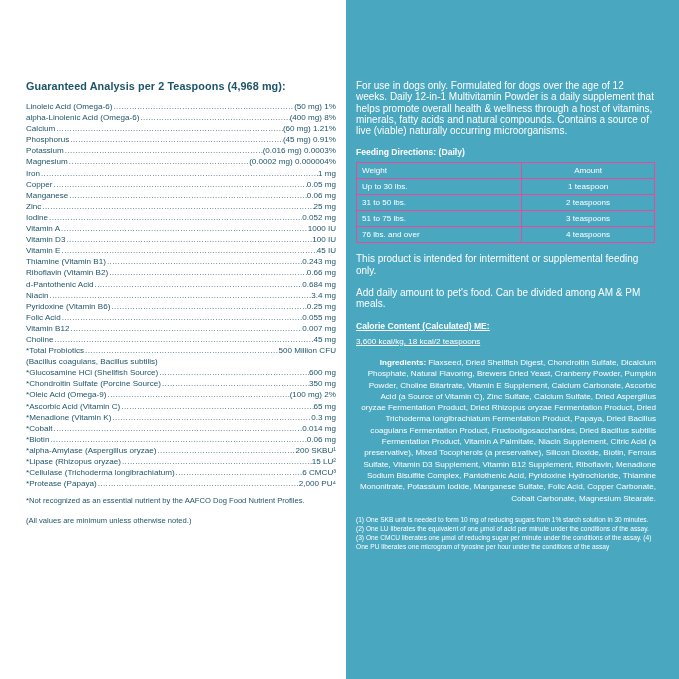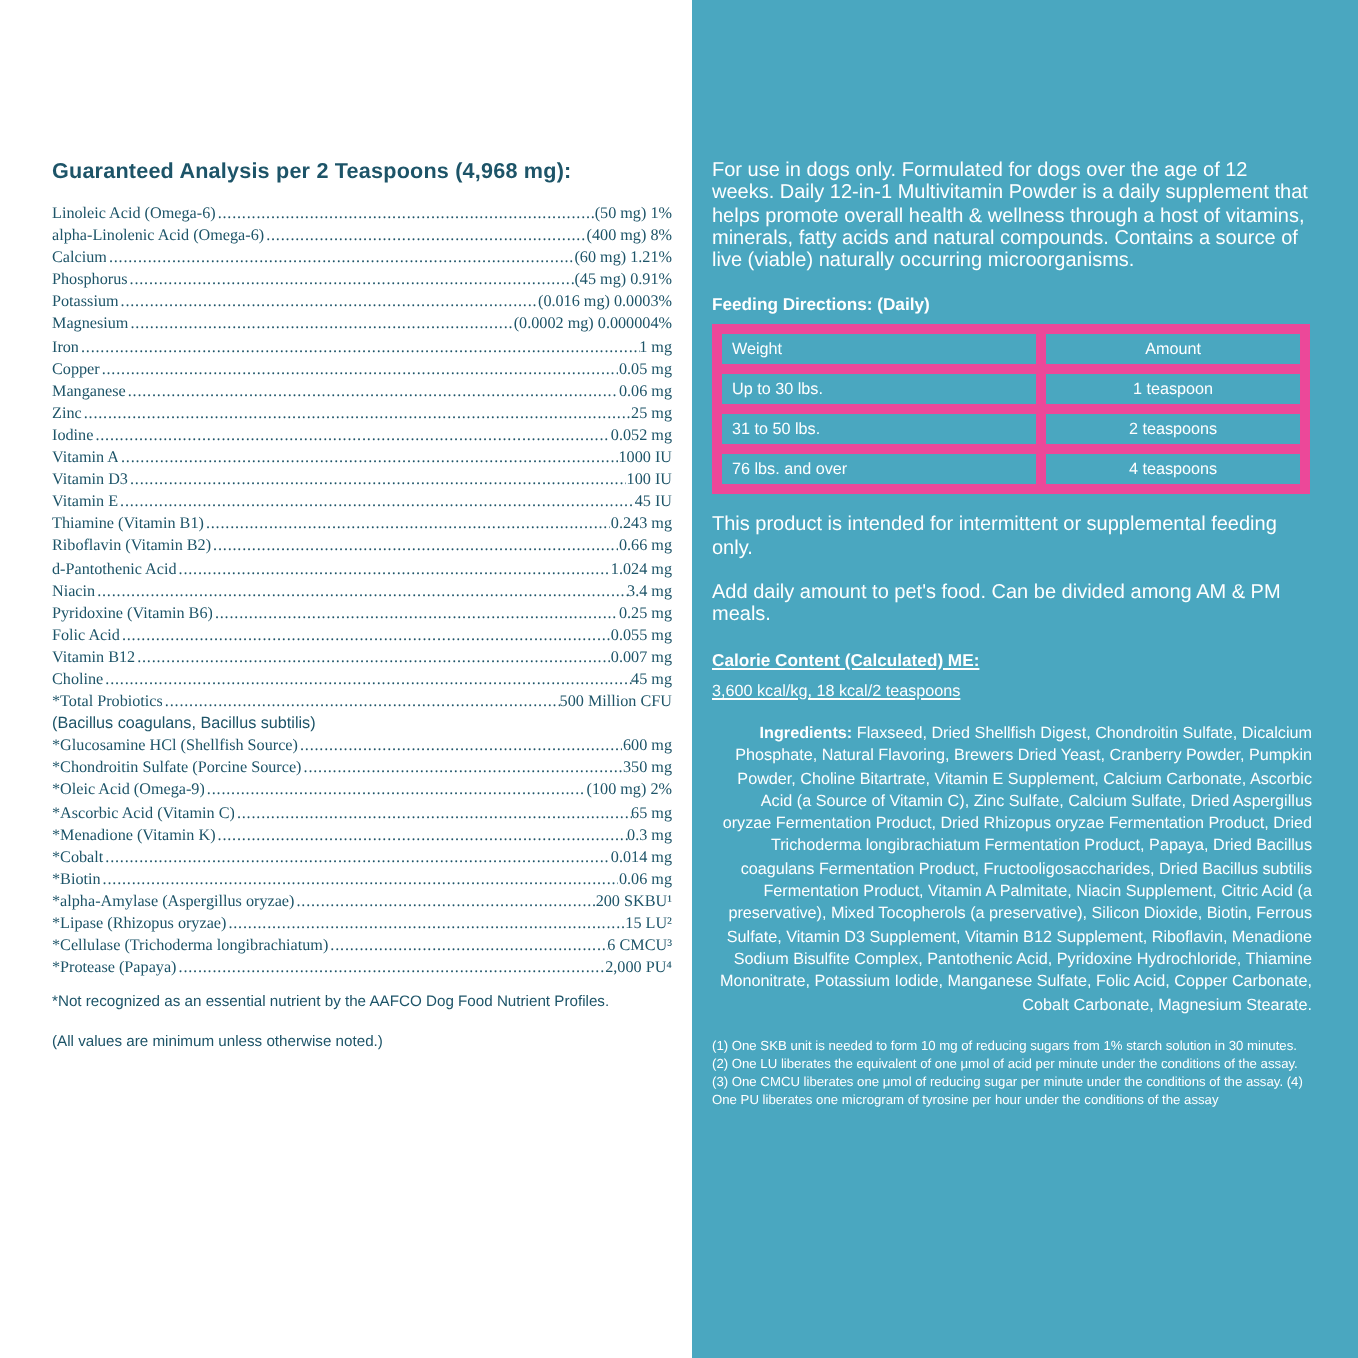--- a/index.html
+++ b/index.html
@@ -51,21 +51,20 @@
   .ga-list {
     width: 100%;
   }
   .ga-row {
     display: flex;
     align-items: flex-start;
     font-size: 8.1px;
     color: #1d5468;
     line-height: 11.1px;
     white-space: nowrap;
-    font-family: Liberation Serif, serif;
   }
   .ga-name {
     flex: 0 0 auto;
     max-width: 250px;
     overflow: hidden;
   }
   .ga-dots {
     flex: 1 1 auto;
     overflow: hidden;
     white-space: nowrap;
@@ -111,21 +110,21 @@
     font-weight: bold;
     color: #ffffff;
     margin: 0 0 5px 0;
   }
   table.feeding {
     border-collapse: collapse;
     width: 299px;
     margin-bottom: 10px;
   }
   table.feeding th, table.feeding td {
-    border: 5px solid #ec4899;
+    border: 1px solid #ec4899;
     font-size: 8.1px;
     line-height: 11px;
     padding: 2px 5px;
     color: #ffffff;
     font-weight: normal;
     text-align: left;
   }
   table.feeding th {
     font-weight: normal;
   }
@@ -246,21 +245,21 @@
           <span class="ga-val">0.243 mg</span>
         </div>
         <div class="ga-row">
           <span class="ga-name">Riboflavin (Vitamin B2)</span>
           <span class="ga-dots">........................................................................................................................</span>
           <span class="ga-val">0.66 mg</span>
         </div>
         <div class="ga-row">
           <span class="ga-name">d-Pantothenic Acid</span>
           <span class="ga-dots">........................................................................................................................</span>
-          <span class="ga-val">1.024 mg</span>
+          <span class="ga-val">0.684 mg</span>
         </div>
         <div class="ga-row">
           <span class="ga-name">Niacin</span>
           <span class="ga-dots">........................................................................................................................</span>
           <span class="ga-val">3.4 mg</span>
         </div>
         <div class="ga-row">
           <span class="ga-name">Pyridoxine (Vitamin B6)</span>
           <span class="ga-dots">........................................................................................................................</span>
           <span class="ga-val">0.25 mg</span>
@@ -362,20 +361,24 @@
       <tbody id="feeding-body">
           <tr>
             <td>Up to 30 lbs.</td>
             <td class="amount">1 teaspoon</td>
           </tr>
           <tr>
             <td>31 to 50 lbs.</td>
             <td class="amount">2 teaspoons</td>
           </tr>
           <tr>
+            <td>51 to 75 lbs.</td>
+            <td class="amount">3 teaspoons</td>
+          </tr>
+          <tr>
             <td>76 lbs. and over</td>
             <td class="amount">4 teaspoons</td>
           </tr>
         </tbody>
     </table>
 
     <p class="r-para">This product is intended for intermittent or supplemental feeding only.</p>
     <p class="r-para">Add daily amount to pet's food. Can be divided among AM &amp; PM meals.</p>
 
     <div class="r-block">

